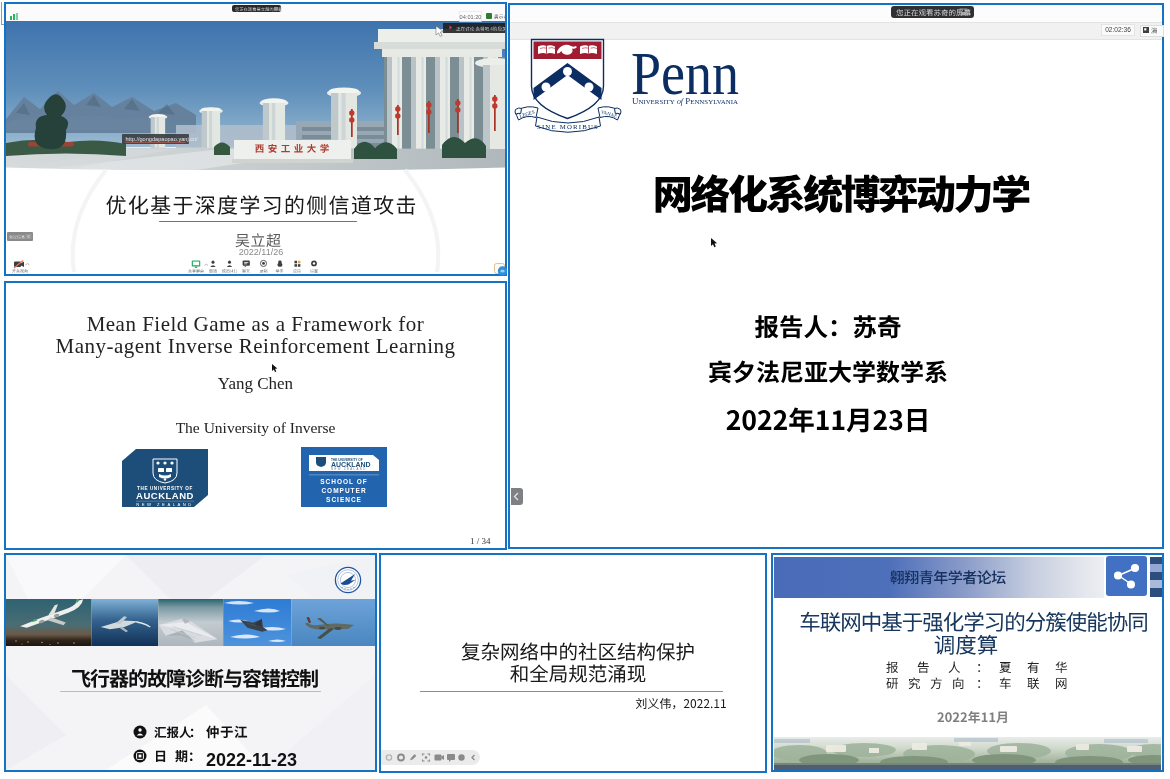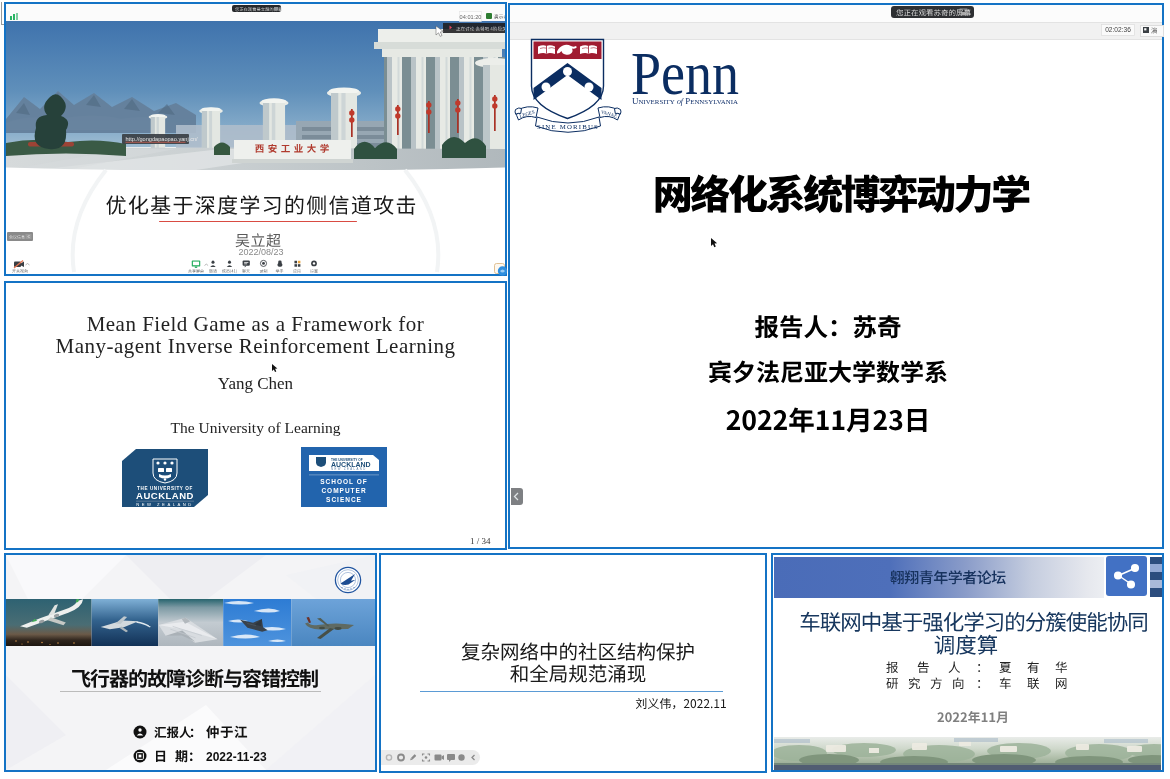--- a/index.html
+++ b/index.html
@@ -154,39 +154,39 @@
 
 <path d="M0 149 L0 146.5 Q250 153.5 499 146.5 L499 149 Z" fill="#fefefe"></path>
 
 <rect x="116" y="113" width="67" height="10" rx="1" fill="#3a3f44" opacity="0.92"></rect>
 <text x="119.5" y="119.5" font-size="5.6" fill="#e8e8e8" font-family="'Liberation Sans'">http.//gongdapaopao.yanj.cn/</text>
 <rect x="119.5" y="120.8" width="60" height="0.8" fill="#d35d4e"></rect>
 </svg>
     <div style="position:absolute;left:6px;top:170px;width:499px;height:104px;background:#fff"></div>
     <div style="position:absolute;left:159px;top:220.5px;width:198px;height:1.6px;background:#d94b42;border-radius:1px"></div>
     <div style="position:absolute;left:231px;top:247px;width:60px;text-align:center;font-size:9px;color:#8a8a8a;font-family:'Liberation Sans',sans-serif;"></div>
-    <div style="position:absolute;left:231px;top:247px;width:60px;text-align:center;font-size:9px;color:#8a8a8a">2022/08/23</div>
+    <div style="position:absolute;left:231px;top:247px;width:60px;text-align:center;font-size:9px;color:#8a8a8a">2022/11/26</div>
     <div style="position:absolute;left:232px;top:5px;width:49px;height:7px;background:#26282b;border-radius:2px"></div>
     <svg style="position:absolute;left:459px;top:11px" width="24" height="11" viewBox="0 0 24 11">
       <rect x="0.5" y="0.5" width="22" height="10" fill="#fdfdfd" stroke="#e3e3e3" stroke-width="0.6"></rect>
       <text x="11.5" y="7.6" font-size="5.6" fill="#666" text-anchor="middle" font-family="'Liberation Sans'">04:01:20</text>
     </svg>
     <svg style="position:absolute;left:484px;top:10px;z-index:7" width="21" height="12" viewBox="484 10 21 12">
       <rect x="486" y="13" width="6" height="6" rx="1" fill="#2e7d32"></rect>
       <path d="M496.9 18.2C497.2 18.4 497.7 18.7 497.9 18.9L498.2 18.6C498 18.4 497.5 18.2 497.1 18ZM495.9 18C495.7 18.2 495.2 18.5 494.8 18.6C494.9 18.7 495 18.8 495.1 18.9C495.5 18.7 496 18.4 496.3 18.2ZM494 14.6C494.2 14.8 494.6 15 494.8 15.1L495 14.8C494.8 14.7 494.4 14.5 494.2 14.4ZM493.7 16C493.9 16.1 494.3 16.3 494.4 16.4L494.7 16.1C494.5 16 494.1 15.8 493.9 15.7ZM493.8 18.6 494.2 18.8C494.4 18.3 494.7 17.7 494.9 17.2L494.6 17C494.4 17.5 494.1 18.2 493.8 18.6ZM496.2 14.4C496.2 14.5 496.3 14.6 496.4 14.8H495V15.6H495.4V15.1H497.8V15.6H498.1V14.8H496.8C496.7 14.6 496.6 14.4 496.6 14.3ZM495.6 17.2H496.4V17.6H495.6ZM496.7 17.2H497.6V17.6H496.7ZM495.6 16.5H496.4V16.9H495.6ZM496.7 16.5H497.6V16.9H496.7ZM495.4 15.5V15.9H496.4V16.2H495.2V17.9H497.9V16.2H496.7V15.9H497.8V15.5Z M499.7 16.7C499.5 17.3 499.1 17.9 498.7 18.2C498.8 18.3 498.9 18.4 499 18.4C499.4 18.1 499.8 17.5 500.1 16.9ZM501.9 16.9C502.3 17.4 502.7 18 502.8 18.4L503.2 18.3C503 17.9 502.6 17.2 502.3 16.8ZM499.2 14.7V15H502.8V14.7ZM498.8 15.9V16.3H500.8V18.4C500.8 18.5 500.8 18.5 500.7 18.5C500.6 18.5 500.3 18.5 499.9 18.5C500 18.6 500 18.8 500.1 18.9C500.5 18.9 500.8 18.9 501 18.8C501.1 18.8 501.2 18.7 501.2 18.4V16.3H503.2V15.9Z M507.7 14.5C507.5 14.7 507.3 14.9 507.1 15.1V14.9H505.9V14.3H505.5V14.9H504.2V15.3H505.5V15.9H503.8V16.2H505.7C505.1 16.7 504.4 17 503.7 17.2C503.7 17.3 503.9 17.5 503.9 17.6C504.2 17.4 504.5 17.3 504.8 17.2V18.9H505.2V18.7H507.2V18.9H507.6V16.8H505.5C505.8 16.6 506.1 16.4 506.3 16.2H508.2V15.9H506.8C507.2 15.5 507.7 15.1 508 14.6ZM505.9 15.9V15.3H507C506.8 15.5 506.5 15.7 506.2 15.9ZM505.2 17.9H507.2V18.4H505.2ZM505.2 17.6V17.1H507.2V17.6Z M510.8 14.5V17.2H511.1V14.9H512.7V17.2H513V14.5ZM509.3 14.5C509.4 14.7 509.6 14.9 509.7 15.1L510 14.9C509.9 14.8 509.8 14.5 509.6 14.3ZM511.7 15.3V16.2C511.7 17 511.5 18 510.3 18.6C510.3 18.7 510.5 18.8 510.5 18.9C511.3 18.5 511.7 18 511.9 17.4V18.4C511.9 18.7 512 18.8 512.3 18.8H512.8C513.2 18.8 513.3 18.6 513.3 17.8C513.2 17.8 513.1 17.8 513 17.7C513 18.4 513 18.5 512.8 18.5H512.4C512.2 18.5 512.2 18.5 512.2 18.4V17.1H511.9C512 16.8 512 16.5 512 16.2V15.3ZM508.8 15.2V15.5H510C509.7 16.1 509.2 16.8 508.7 17.1C508.8 17.2 508.8 17.4 508.9 17.5C509.1 17.3 509.3 17.2 509.4 16.9V18.9H509.8V16.7C510 17 510.2 17.2 510.3 17.4L510.5 17.1C510.4 17 510.1 16.6 509.9 16.4C510.1 16.1 510.3 15.7 510.5 15.3L510.3 15.1L510.2 15.2Z M515.4 17.1C515.8 17.2 516.3 17.4 516.6 17.5L516.7 17.2C516.4 17.1 515.9 17 515.5 16.9ZM514.9 17.7C515.6 17.8 516.4 18 516.9 18.2L517.1 17.9C516.6 17.8 515.7 17.6 515 17.5ZM513.9 14.5V18.9H514.3V18.7H517.7V18.9H518.1V14.5ZM514.3 18.4V14.9H517.7V18.4ZM515.6 15C515.3 15.4 514.9 15.8 514.5 16C514.5 16.1 514.7 16.2 514.7 16.2C514.9 16.1 515 16 515.2 15.9C515.3 16 515.5 16.2 515.7 16.3C515.3 16.5 514.8 16.7 514.4 16.8C514.4 16.8 514.5 17 514.5 17.1C515 17 515.6 16.8 516 16.5C516.5 16.7 516.9 16.9 517.4 17C517.5 16.9 517.5 16.8 517.6 16.7C517.2 16.7 516.7 16.5 516.3 16.3C516.7 16.1 517 15.8 517.2 15.5L517 15.3L517 15.4H515.7C515.8 15.3 515.8 15.2 515.9 15.1ZM515.4 15.7 515.4 15.7H516.7C516.5 15.8 516.3 16 516 16.2C515.8 16 515.6 15.9 515.4 15.7Z" fill="#555"></path>
     </svg>
     <div style="position:absolute;left:443px;top:23px;width:62px;height:10px;background:rgba(28,28,30,.88);z-index:6"></div>
     <svg style="position:absolute;left:443px;top:23px;z-index:7" width="62" height="10" viewBox="443 23 62 10">
       <path d="M449.5 25.5 l2.5 2 -2.5 2 z" fill="#e0475a"></path>
       <path d="M456.9 28.2V30.3H456.2V30.7H460.4V30.3H458.6V28.9H460V28.5H458.6V27.3H460.2V27H456.4V27.3H458.2V30.3H457.2V28.2Z M462.4 26.6C462.3 26.9 462.3 27.1 462.2 27.3H460.9V27.7H462C461.7 28.3 461.3 28.8 460.8 29.2C460.8 29.3 460.9 29.4 461 29.5C461.1 29.4 461.3 29.2 461.5 29V30.8H461.8V28.6C462 28.3 462.2 28 462.4 27.7H464.9V27.3H462.5C462.6 27.1 462.7 26.9 462.8 26.7ZM463.4 27.9V28.8H462.3V29.1H463.4V30.4H462.1V30.8H464.9V30.4H463.7V29.1H464.7V28.8H463.7V27.9Z M467.3 28.6C467.5 28.9 467.8 29.4 467.9 29.7L468.2 29.5C468.1 29.2 467.9 28.8 467.6 28.5ZM465.7 27C466 27.2 466.3 27.5 466.5 27.7L466.7 27.5C466.6 27.3 466.2 27 465.9 26.7ZM468.6 26.7V27.6H466.9V28H468.6V30.3C468.6 30.4 468.6 30.4 468.5 30.4C468.4 30.4 468.1 30.4 467.7 30.4C467.8 30.5 467.8 30.7 467.9 30.8C468.3 30.8 468.6 30.8 468.8 30.7C468.9 30.6 469 30.5 469 30.3V28H469.6V27.6H469V26.7ZM466.1 30.8V30.8C466.2 30.7 466.3 30.6 467.1 29.9C467 29.9 467 29.7 466.9 29.6L466.5 30V28.1H465.4V28.4H466.1V30.1C466.1 30.3 466 30.5 465.9 30.5C466 30.6 466.1 30.7 466.1 30.8Z M470.3 27C470.6 27.2 470.9 27.5 471.1 27.7L471.3 27.5C471.2 27.3 470.8 27 470.5 26.7ZM472.7 26.6C472.4 27.2 472 27.9 471.2 28.3C471.3 28.4 471.4 28.5 471.5 28.6C472.1 28.2 472.5 27.7 472.8 27.2C473.1 27.7 473.6 28.2 474.1 28.5C474.1 28.5 474.2 28.3 474.3 28.3C473.8 28 473.3 27.4 473 26.9L473 26.7ZM473.5 28.5C473.2 28.8 472.7 29.1 472.3 29.3V28.3H471.9V30.2C471.9 30.6 472.1 30.7 472.6 30.7C472.7 30.7 473.4 30.7 473.5 30.7C473.9 30.7 474.1 30.6 474.1 29.9C474 29.9 473.9 29.9 473.8 29.8C473.8 30.3 473.7 30.4 473.5 30.4C473.3 30.4 472.7 30.4 472.6 30.4C472.3 30.4 472.3 30.4 472.3 30.2V29.6C472.7 29.4 473.3 29.1 473.7 28.8ZM470.7 30.8V30.8C470.7 30.7 470.9 30.6 471.6 30C471.6 29.9 471.5 29.8 471.5 29.7L471 30V28.1H470V28.4H470.7V30.1C470.7 30.3 470.6 30.5 470.5 30.5C470.5 30.6 470.6 30.7 470.7 30.8Z M476.2 30.8C476.3 30.7 476.6 30.7 479 30.5C479.1 30.6 479.2 30.7 479.3 30.9L479.6 30.7C479.4 30.3 479 29.8 478.5 29.5L478.3 29.6C478.4 29.8 478.6 30 478.8 30.2L476.7 30.3C477 30 477.3 29.7 477.6 29.3H479.7V28.9H475.8V29.3H477.2C476.9 29.7 476.5 30.1 476.4 30.2C476.2 30.3 476.1 30.4 476 30.4C476.1 30.5 476.1 30.7 476.2 30.8ZM477.7 26.6C477.3 27.3 476.5 27.8 475.6 28.2C475.7 28.3 475.8 28.4 475.9 28.5C476.1 28.4 476.4 28.3 476.6 28.1V28.4H478.8V28.1H476.7C477.1 27.8 477.5 27.5 477.7 27.2C478 27.5 478.4 27.8 478.8 28.1C479.1 28.2 479.4 28.4 479.6 28.5C479.7 28.4 479.8 28.2 479.9 28.2C479.1 27.9 478.4 27.4 477.9 27L478.1 26.8Z M480.7 27.9C480.8 28 481 28 481.1 28.1C480.8 28.3 480.5 28.4 480.3 28.4C480.3 28.5 480.4 28.6 480.5 28.7C481.1 28.5 481.9 28 482.2 27.4L482 27.3L481.9 27.3H481.5V27.1H482.3V26.9H481.5V26.6H481.2V27.3H481.1L481.2 27.2L480.9 27.2C480.8 27.4 480.5 27.6 480.2 27.8C480.3 27.9 480.4 28 480.4 28C480.6 27.9 480.8 27.7 481 27.5H481.8C481.7 27.7 481.5 27.9 481.3 28C481.2 27.9 481 27.8 480.9 27.7ZM482.5 27.4C482.7 27.5 482.9 27.6 483.1 27.7C482.9 27.8 482.8 27.9 482.6 28C482.7 28 482.7 28.1 482.8 28.2C483 28.1 483.2 28 483.4 27.9C483.6 28.1 483.9 28.2 484 28.4L484.2 28.1C484.1 28 483.9 27.9 483.6 27.7C483.9 27.5 484.1 27.2 484.2 26.9L484 26.8L483.9 26.8H482.5V27.1H483.8C483.7 27.3 483.5 27.4 483.3 27.6C483.1 27.4 482.9 27.3 482.7 27.2ZM483.3 29.5V29.8H481.4V29.5ZM483.3 29.3H481.4V29.1H483.3ZM482.1 28.6C482.1 28.7 482.2 28.8 482.3 28.9H481.4C481.7 28.7 482.1 28.5 482.3 28.3C482.6 28.5 483 28.7 483.4 28.9H482.6C482.5 28.8 482.4 28.6 482.3 28.5ZM481 30.8C481.1 30.8 481.3 30.8 482.4 30.6C482.4 30.5 482.5 30.4 482.5 30.3L481.4 30.5V30H482.4L482.2 30.2C482.8 30.3 483.6 30.6 483.9 30.9L484.1 30.6C484 30.5 483.8 30.4 483.5 30.4C483.7 30.2 483.9 30.1 484.1 29.9L483.8 29.8C483.7 29.9 483.5 30.1 483.3 30.2C483 30.1 482.7 30 482.5 30H483.6V29C483.8 29.1 484.1 29.1 484.3 29.2C484.3 29.1 484.4 29 484.5 28.9C483.8 28.8 483 28.5 482.5 28.1L482.6 28L482.3 27.9C481.9 28.4 481 28.8 480.2 29C480.3 29.1 480.4 29.2 480.4 29.3C480.7 29.2 480.9 29.1 481.1 29V30.3C481.1 30.5 481 30.6 480.9 30.6C480.9 30.7 481 30.8 481 30.8Z M485 27.1V30.1H485.3V29.6H486.2V27.1ZM485.3 27.4H485.9V29.3H485.3ZM487 27.3H487.6V28.7H487ZM486.6 26.9V30.1C486.6 30.7 486.8 30.8 487.3 30.8C487.4 30.8 488.3 30.8 488.4 30.8C488.9 30.8 489 30.6 489.1 29.9C489 29.9 488.8 29.9 488.8 29.8C488.7 30.3 488.7 30.5 488.4 30.5C488.2 30.5 487.5 30.5 487.3 30.5C487 30.5 487 30.4 487 30.1V29.1H488.6V29.4H488.9V26.9ZM488.6 28.7H487.9V27.3H488.6Z M491.8 30.5H492.2V29.6H492.7V29.2H492.2V27.1H491.8L490.4 29.3V29.6H491.8ZM491.8 29.2H490.8L491.6 28.1C491.7 27.9 491.7 27.7 491.8 27.6H491.8C491.8 27.8 491.8 28 491.8 28.2Z M496.2 28.4V30.9H496.6V28.4ZM495.1 28.4V29.1C495.1 29.6 495 30.2 494.5 30.7C494.6 30.7 494.7 30.8 494.8 30.9C495.4 30.4 495.4 29.7 495.4 29.1V28.4ZM495.7 26.6C495.5 27.2 495.1 27.8 494.5 28.3C494.5 28.3 494.6 28.4 494.7 28.5C495.2 28.2 495.6 27.7 495.8 27.2C496.1 27.7 496.6 28.2 497 28.5C497.1 28.4 497.2 28.3 497.3 28.2C496.8 27.9 496.3 27.4 496 26.9L496.1 26.7ZM493.2 26.8V30.9H493.5V27.2H494.2C494 27.5 493.9 27.9 493.7 28.2C494.1 28.5 494.2 28.9 494.2 29.1C494.2 29.3 494.2 29.4 494.1 29.4C494.1 29.5 494 29.5 493.9 29.5C493.9 29.5 493.7 29.5 493.6 29.5C493.7 29.6 493.7 29.7 493.7 29.8C493.8 29.8 494 29.8 494.1 29.8C494.2 29.8 494.3 29.7 494.4 29.7C494.5 29.6 494.6 29.4 494.6 29.1C494.6 28.8 494.5 28.5 494.1 28.1C494.2 27.8 494.4 27.3 494.6 27L494.4 26.8L494.3 26.8Z M499.9 26.8V27.4C499.9 27.7 499.8 28.1 499.4 28.4C499.4 28.5 499.6 28.6 499.6 28.6C500.1 28.3 500.2 27.8 500.2 27.4V27.1H500.9V28C500.9 28.3 500.9 28.4 501.2 28.4C501.3 28.4 501.5 28.4 501.6 28.4C501.7 28.4 501.8 28.4 501.8 28.4C501.8 28.3 501.8 28.2 501.8 28.1C501.7 28.1 501.6 28.1 501.6 28.1C501.5 28.1 501.3 28.1 501.3 28.1C501.2 28.1 501.2 28.1 501.2 28V26.8ZM499.6 28.7V29H499.9L499.7 29.1C499.9 29.5 500.1 29.8 500.3 30.1C500 30.3 499.6 30.5 499.2 30.6C499.3 30.7 499.4 30.8 499.4 30.9C499.8 30.8 500.2 30.6 500.6 30.3C500.9 30.6 501.2 30.7 501.6 30.9C501.7 30.8 501.8 30.6 501.8 30.6C501.4 30.5 501.1 30.3 500.8 30.1C501.1 29.8 501.4 29.3 501.5 28.8L501.3 28.7L501.2 28.7ZM500 29H501.1C501 29.4 500.8 29.6 500.6 29.9C500.3 29.6 500.1 29.3 500 29ZM498 27V29.7L497.6 29.8L497.6 30.1L498 30.1V30.8H498.3V30L499.4 29.8L499.4 29.5L498.3 29.7V29H499.3V28.7H498.3V28.1H499.3V27.8H498.3V27.3C498.7 27.2 499.1 27 499.5 26.9L499.2 26.6C498.9 26.8 498.4 26.9 498 27.1Z M503 26.8C503.2 27.1 503.4 27.4 503.5 27.6H502.6V28H504.1V28.5C504.1 28.6 504.1 28.7 504.1 28.8H502.3V29.1H504.1C503.9 29.6 503.5 30.1 502.2 30.6C502.3 30.6 502.4 30.8 502.5 30.9C503.7 30.4 504.2 29.9 504.4 29.4C504.8 30.1 505.4 30.6 506.2 30.8C506.2 30.7 506.3 30.6 506.4 30.5C505.6 30.3 505 29.8 504.6 29.1H506.3V28.8H504.5L504.5 28.5V28H506.1V27.6H505.2C505.3 27.4 505.5 27.1 505.7 26.8L505.3 26.7C505.2 26.9 505 27.3 504.8 27.6H503.5L503.8 27.5C503.7 27.2 503.5 26.9 503.3 26.7Z M507.2 27V27.3H508.8V28.5H506.9V28.8H508.8V30.4C508.8 30.5 508.7 30.5 508.6 30.5C508.5 30.5 508.2 30.5 507.8 30.5C507.9 30.6 507.9 30.7 507.9 30.8C508.4 30.8 508.7 30.8 508.9 30.8C509.1 30.7 509.1 30.6 509.1 30.4V28.8H511V28.5H509.1V27.3H510.6V27Z" fill="#cfcfcf"></path>
     </svg>
     <div style="position:absolute;left:7px;top:232px;width:26px;height:9px;background:#808080;border-radius:1px;z-index:6;opacity:.92"></div>
     <div style="position:absolute;left:4px;top:313px;width:503px;text-align:center;font-family:'Liberation Serif',serif;font-size:21px;color:#222;letter-spacing:0.5px;line-height:22px">Mean Field Game as a Framework for<br>Many-agent Inverse Reinforcement Learning</div>
     <div style="position:absolute;left:4px;top:374px;width:503px;text-align:center;font-family:'Liberation Serif',serif;font-size:17px;color:#222">Yang Chen</div>
-    <div style="position:absolute;left:4px;top:419px;width:503px;text-align:center;font-family:'Liberation Serif',serif;font-size:15.5px;color:#222">The University of Learning</div>
+    <div style="position:absolute;left:4px;top:419px;width:503px;text-align:center;font-family:'Liberation Serif',serif;font-size:15.5px;color:#222">The University of Inverse</div>
     <svg style="position:absolute;left:122px;top:449px" width="86" height="58" viewBox="0 0 86 58">
 <path d="M14 0 L86 0 L86 46 L72 58 L0 58 L0 12 Z" fill="#1d4e79"></path>
 <g transform="translate(43.0,10)">
 <path d="M-12 0 L12 0 L12 14 Q12 22 0 24 Q-12 22 -12 14 Z" fill="none" stroke="#fff" stroke-width="1"></path>
 <g fill="#fff">
           <circle cx="-7" cy="4" r="1.6"></circle>
           <circle cx="0" cy="4" r="1.6"></circle>
           <circle cx="7" cy="4" r="1.6"></circle>
 <rect x="-7" y="9" width="6" height="4" rx="0.6"></rect>
           <rect x="1" y="9" width="6" height="4" rx="0.6"></rect>
@@ -363,21 +363,21 @@
 <g transform="translate(302,18)">
         <path d="M46 8 Q28 5 10 8 Q2 9 0 5.5 L-3 6.5 Q0 12 12 12.5 L40 12 Z" fill="#5f6a62"></path>
         <path d="M20 9.5 l-11 -8 3.5 -0.5 9 8" fill="#525c54"></path>
         <path d="M22 11 l-13 10 3.5 1 13.5 -10" fill="#474f47"></path>
         <path d="M1 6 l-2.5 -5.5 2.5 -0.5 2 5.5 z" fill="#6e3229"></path>
         <ellipse cx="30" cy="11.5" rx="3.5" ry="1.4" fill="#434c44"></ellipse>
         <ellipse cx="14" cy="11" rx="3" ry="1.3" fill="#434c44"></ellipse>
       </g>
 </svg>
     <div style="position:absolute;left:60px;top:691px;width:261px;height:1px;background:#bbb"></div>
-    <div style="position:absolute;left:206px;top:750px;font-size:12px;font-weight:bold;color:#111;font-family:'Liberation Sans',sans-serif">2022-11-23</div>
+    <div style="position:absolute;left:206px;top:750px;font-size:18px;font-weight:bold;color:#111;font-family:'Liberation Sans',sans-serif">2022-11-23</div>
     <div style="position:absolute;left:420px;top:691px;width:303px;height:1px;background:#5b9bd5"></div>
     <div style="position:absolute;left:381px;top:750px;width:99px;height:15px;background:#ebebeb;border-radius:0 8px 8px 0;z-index:6"></div>
     <div style="position:absolute;left:774px;top:557px;width:330px;height:41px;background:linear-gradient(90deg,#4a6cb8 0%,#4e6fba 35%,#8a9cc9 58%,#c5cddf 78%,#e6e8ee 95%,#eceef2 100%)"></div>
     <div style="position:absolute;left:1106px;top:556px;width:41px;height:40px;background:#4271c4;border-radius:3px"></div>
     <div style="position:absolute;left:1150px;top:556.5px;width:12px;height:7.5px;background:#2c4d7e"></div>
     <div style="position:absolute;left:1150px;top:564px;width:12px;height:8px;background:#93a9d4"></div>
     <div style="position:absolute;left:1150px;top:572px;width:12px;height:7.5px;background:#2c4d7e"></div>
     <div style="position:absolute;left:1150px;top:579.5px;width:12px;height:8.5px;background:#a9b9d9"></div>
     <div style="position:absolute;left:1150px;top:588px;width:12px;height:8.5px;background:#2c4d7e"></div>
     <svg style="position:absolute;left:774px;top:737px" width="387" height="33" viewBox="0 0 387 33">

